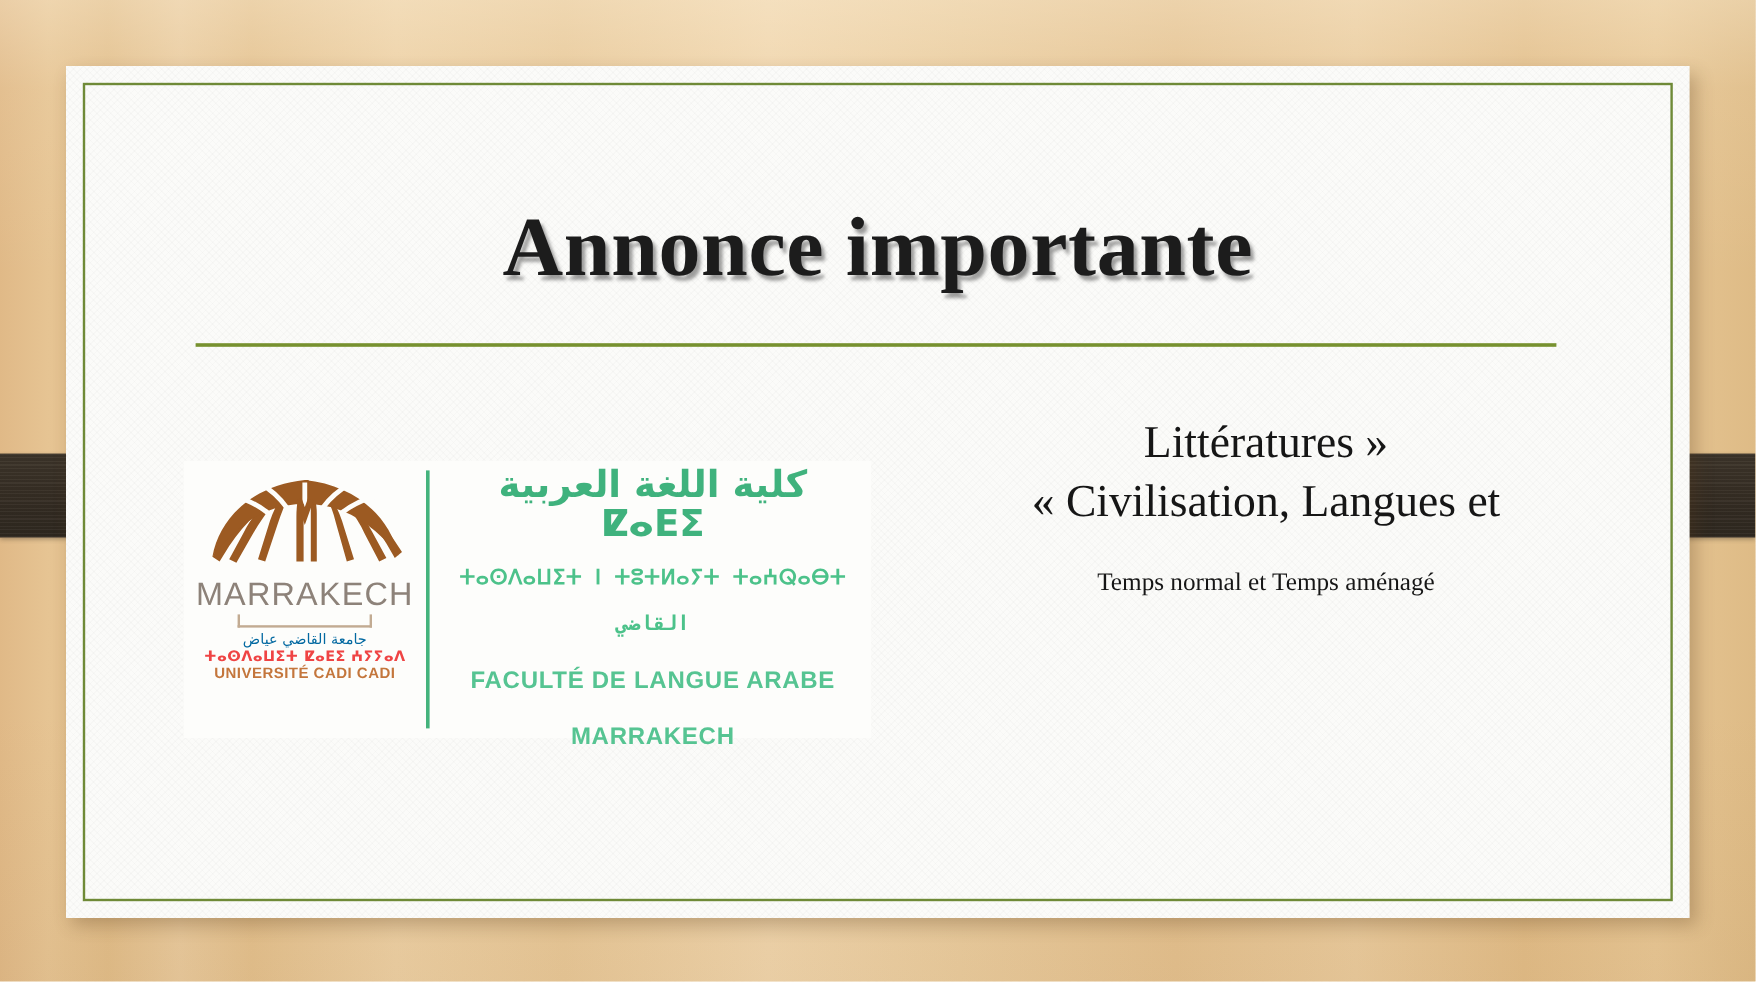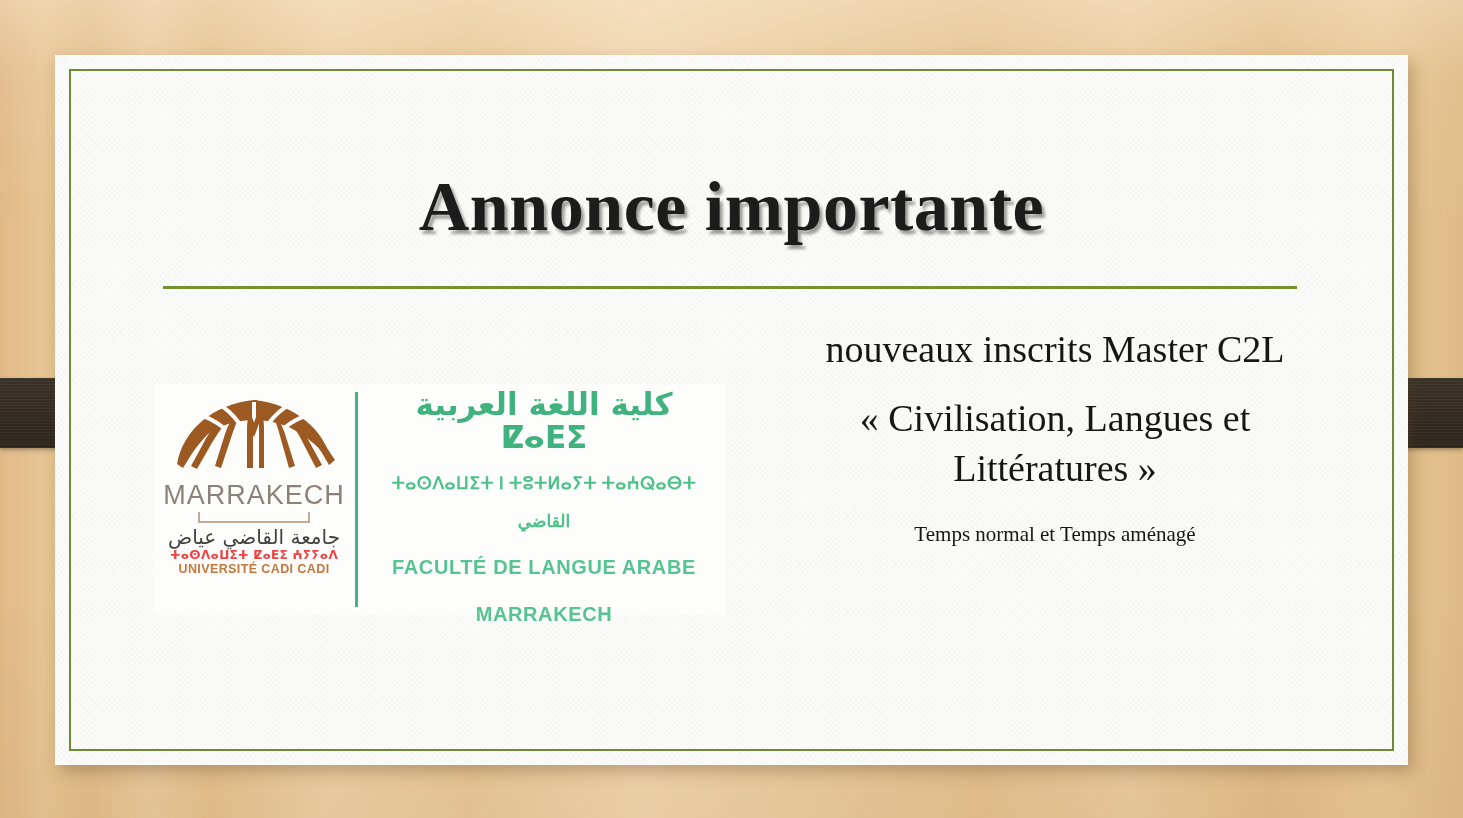--- a/index.html
+++ b/index.html
@@ -176,22 +176,22 @@
     margin-top: -2px;
   }
   .bracket {
     width: 108px;
     height: 9px;
     border: 2px solid #c2ab92;
     border-top: none;
     margin: 3px 0 4px 0;
   }
   .uca-ar {
-    font-size: 20px;
-    color: #404040;
+    font-size: 12px;
+    color: #0369a1;
     line-height: 1.05;
     direction: rtl;
     font-family: "DejaVu Sans", sans-serif;
     text-align: right;
   }
   .uca-tif {
     font-size: 12px;
     color: #ef4444;
     letter-spacing: 0.3px;
     line-height: 1.2;
@@ -210,21 +210,21 @@
   .fac-ar {
     font-family: "DejaVu Sans", sans-serif;
     font-size: 31px;
     font-weight: bold;
     color: #3fb27d;
     direction: rtl;
     line-height: 1.08;
     text-align: center;
   }
   .fac-tif {
-    font-family: Liberation Serif, serif;
+    font-family: Liberation Mono, monospace;
     font-size: 17px;
     font-weight: bold;
     color: #4cc28a;
     line-height: 1.15;
     text-align: center;
     letter-spacing: 0.5px;
     margin-top: 19px;
   }
   .fac-fr {
     font-family: "Liberation Sans", sans-serif;
@@ -316,21 +316,20 @@
         <div class="fac-ar">كلية اللغة العربية</div>
         <div class="fac-ar">ⵇⴰⴹⵉ</div>
         <div class="fac-tif">ⵜⴰⵙⴷⴰⵡⵉⵜ ⵏ ⵜⵓⵜⵍⴰⵢⵜ ⵜⴰⵄⵕⴰⴱⵜ</div>
         <div class="fac-tif">القاضي</div>
         <div class="fac-fr">FACULTÉ DE LANGUE ARABE</div>
         <div class="fac-fr">MARRAKECH</div>
       </div>
     </div>
 
     <div class="body-text">
-      <div class="body-line">nouveaux inscrits Master C2L</div>
       <div class="gap"></div>
+      <div class="body-line">Littératures »</div>
       <div class="body-line">«  Civilisation, Langues et</div>
-      <div class="body-line">Littératures »</div>
       <div class="body-line sub">Temps normal et Temps aménagé</div>
     </div>
 
   </div>
 </div>
 
 </body></html>

